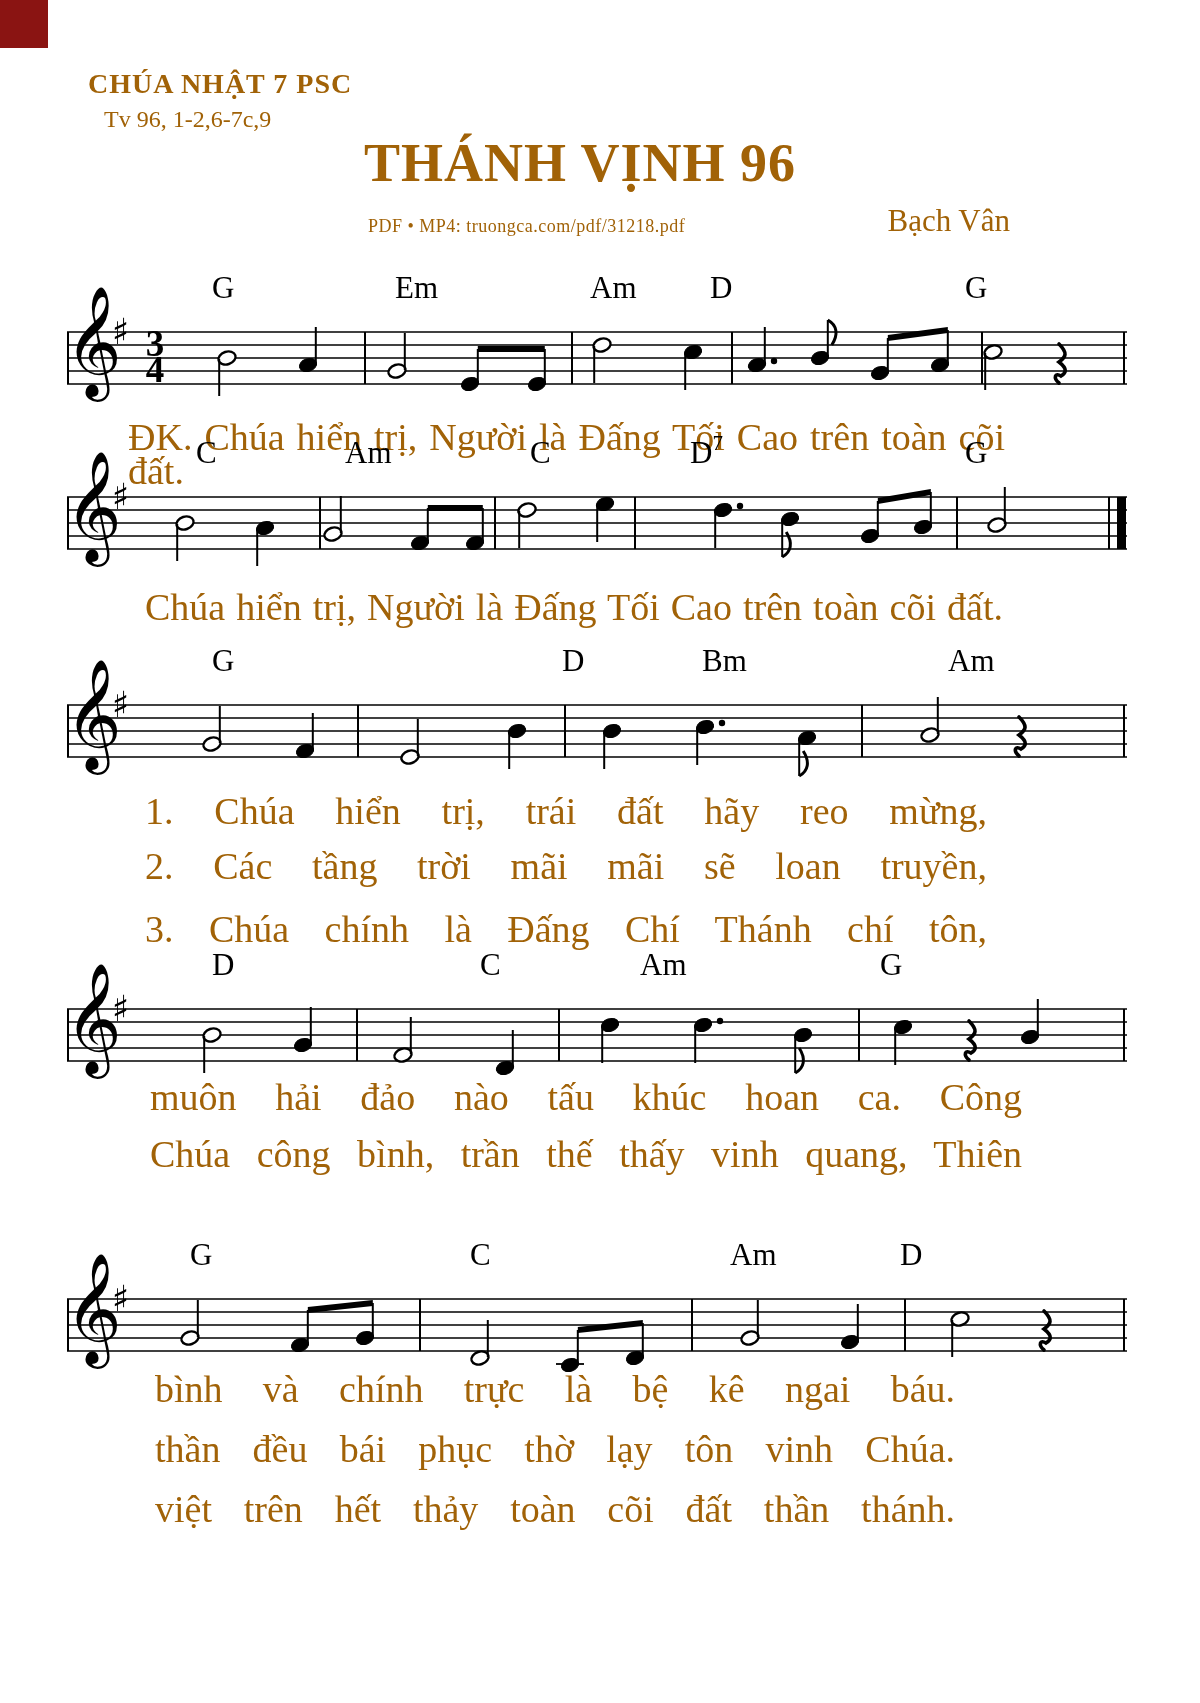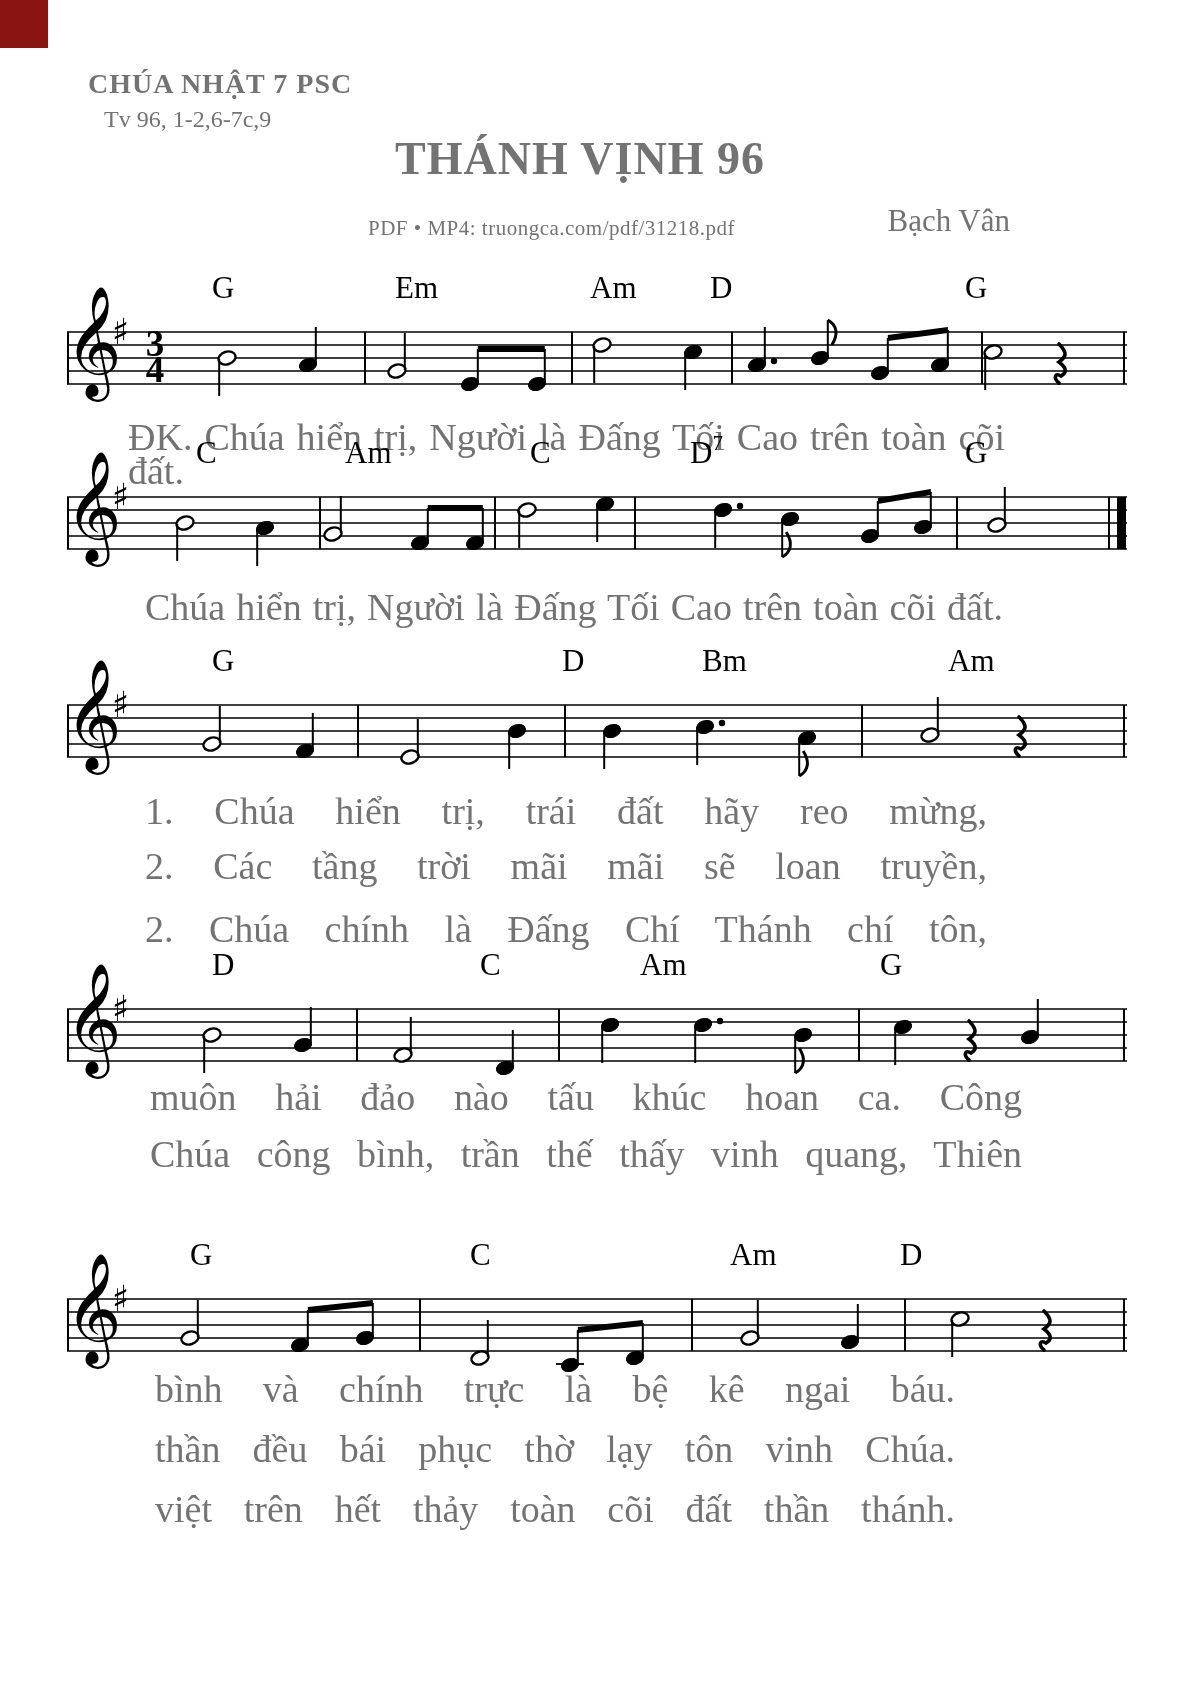--- a/index.html
+++ b/index.html
@@ -1,26 +1,26 @@
 <!DOCTYPE html>
 <html><head>
 <meta charset="utf-8">
 <style>
   html,body{margin:0;padding:0;background:#e8e8e8;}
   .page{
     position:relative;width:1200px;height:1703px;background:#ffffff;
-    font-family:"Liberation Serif", serif;color:#737373;overflow:hidden;
+    font-family:"Liberation Serif", serif;color:#a16207;overflow:hidden;
     margin:0 auto;
   }
   .corner{position:absolute;left:0;top:0;width:48px;height:48px;background:#8a1412;}
   .hdr1{position:absolute;left:88px;top:68px;font-size:28px;font-weight:bold;letter-spacing:1px;}
   .hdr2{position:absolute;left:104px;top:106px;font-size:24px;}
   .title{position:absolute;left:0;top:132px;width:1160px;margin:0;text-align:center;
-         font-size:46px;font-weight:bold;letter-spacing:1px;}
-  .link{position:absolute;left:368px;top:216px;font-size:21px;letter-spacing:.5px;}
+         font-size:54px;font-weight:bold;letter-spacing:1px;}
+  .link{position:absolute;left:368px;top:216px;font-size:18px;letter-spacing:.5px;}
   .author{position:absolute;right:190px;top:203px;font-size:31px;}
   .system{position:absolute;left:65px;width:1070px;height:170px;}
   .lyric{position:absolute;font-size:38px;line-height:34px;text-align:justify;text-align-last:justify;}
   svg text{font-family:"Liberation Serif", serif;}
   .clef{font-family:"DejaVu Sans", sans-serif;font-size:96px;}
   .ks{font-family:"DejaVu Sans", sans-serif;font-size:36px;}
   .ts{font-size:37px;font-weight:bold;text-anchor:middle;}
   .chord{font-size:31px;}
 </style>
 </head>
@@ -235,21 +235,21 @@
         <line x1="734.2" y1="98" x2="734.2" y2="135" stroke="#000" stroke-width="2"></line>
         <path transform="translate(734.2,135)" d="M0 0 C9 -5 11 -14 4 -25" fill="none" stroke="#000" stroke-width="3"></path>
         <g transform="translate(865,94)">
           <ellipse rx="8.8" ry="6.3" transform="rotate(-18)" fill="#fff" stroke="#000" stroke-width="2.4"></ellipse>
         </g>
         <line x1="872.8" y1="93" x2="872.8" y2="56" stroke="#000" stroke-width="2"></line>
         <path transform="translate(950,76)" d="M4 0 C13 9 11 13 4 18 C13 25 11 29 6 32 C0 28 -2 34 4 39" fill="none" stroke="#000" stroke-width="3.6" stroke-linecap="round"></path>
       </svg></div>
   <div class="lyric" style="top:794px;left:145px;width:842px">1. Chúa hiển trị, trái đất hãy reo mừng,</div>
   <div class="lyric" style="top:849px;left:145px;width:842px">2. Các tầng trời mãi mãi sẽ loan truyền,</div>
-  <div class="lyric" style="top:912px;left:145px;width:842px">2. Chúa chính là Đấng Chí Thánh chí tôn,</div>
+  <div class="lyric" style="top:912px;left:145px;width:842px">3. Chúa chính là Đấng Chí Thánh chí tôn,</div>
 
   <div class="system" style="top:945px"><svg viewBox="0 0 1070 170" width="1070" height="170">
         <line x1="2" y1="64" x2="1062" y2="64" stroke="#000" stroke-width="1.6"></line>
         <line x1="2" y1="77" x2="1062" y2="77" stroke="#000" stroke-width="1.6"></line>
         <line x1="2" y1="90" x2="1062" y2="90" stroke="#000" stroke-width="1.6"></line>
         <line x1="2" y1="103" x2="1062" y2="103" stroke="#000" stroke-width="1.6"></line>
         <line x1="2" y1="116" x2="1062" y2="116" stroke="#000" stroke-width="1.6"></line>
         <line x1="3" y1="64" x2="3" y2="116" stroke="#000" stroke-width="2"></line>
         <text x="0" y="106" class="clef">𝄞</text>
         <text x="47" y="76" class="ks">♯</text>

